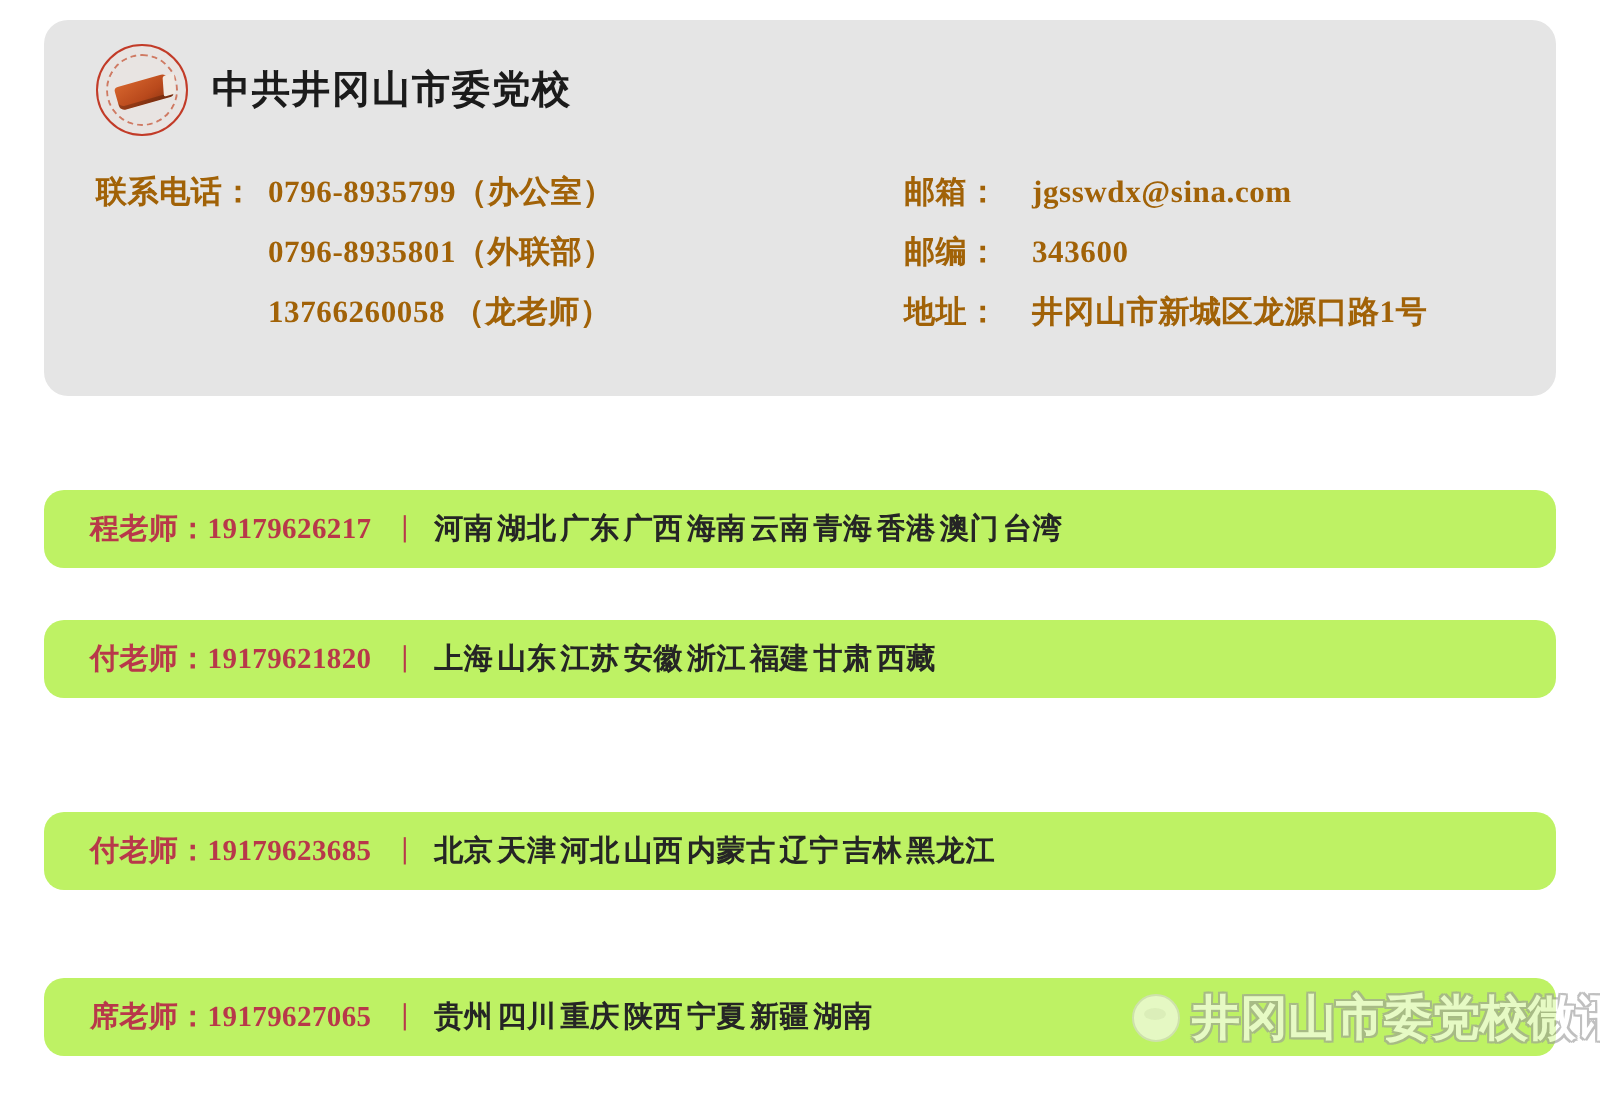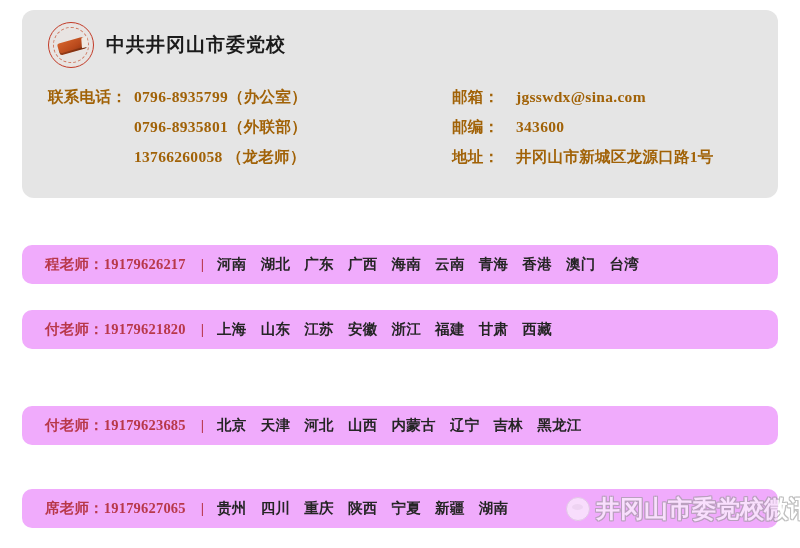--- a/index.html
+++ b/index.html
@@ -143,21 +143,21 @@
     background: #b01f1f;
     flex: none;
   }
 
   
   .row-card {
     position: absolute;
     left: 22px;
     width: 756px;
     height: 39px;
-    background: #f0abfc;
+    background: #bef264;
     border-radius: 10px;
     box-sizing: border-box;
     display: flex;
     align-items: center;
     overflow: hidden;
   }
   .row-card.r1 { top: 245px; }
   .row-card.r2 { top: 310px; }
   .row-card.r3 { top: 406px; }
   .row-card.r4 { top: 489px; }
@@ -178,21 +178,21 @@
     color: #b8384a;
     flex: none;
   }
   .provinces {
     font-size: 14.5px;
     font-weight: 700;
     color: #252525;
     white-space: nowrap;
     letter-spacing: .3px;
     display: flex;
-    gap: 14px;
+    gap: 2px;
   }
 
   
   .watermark {
     position: absolute;
     left: 566px;
     top: 489px;
     height: 39px;
     display: flex;
     align-items: center;

